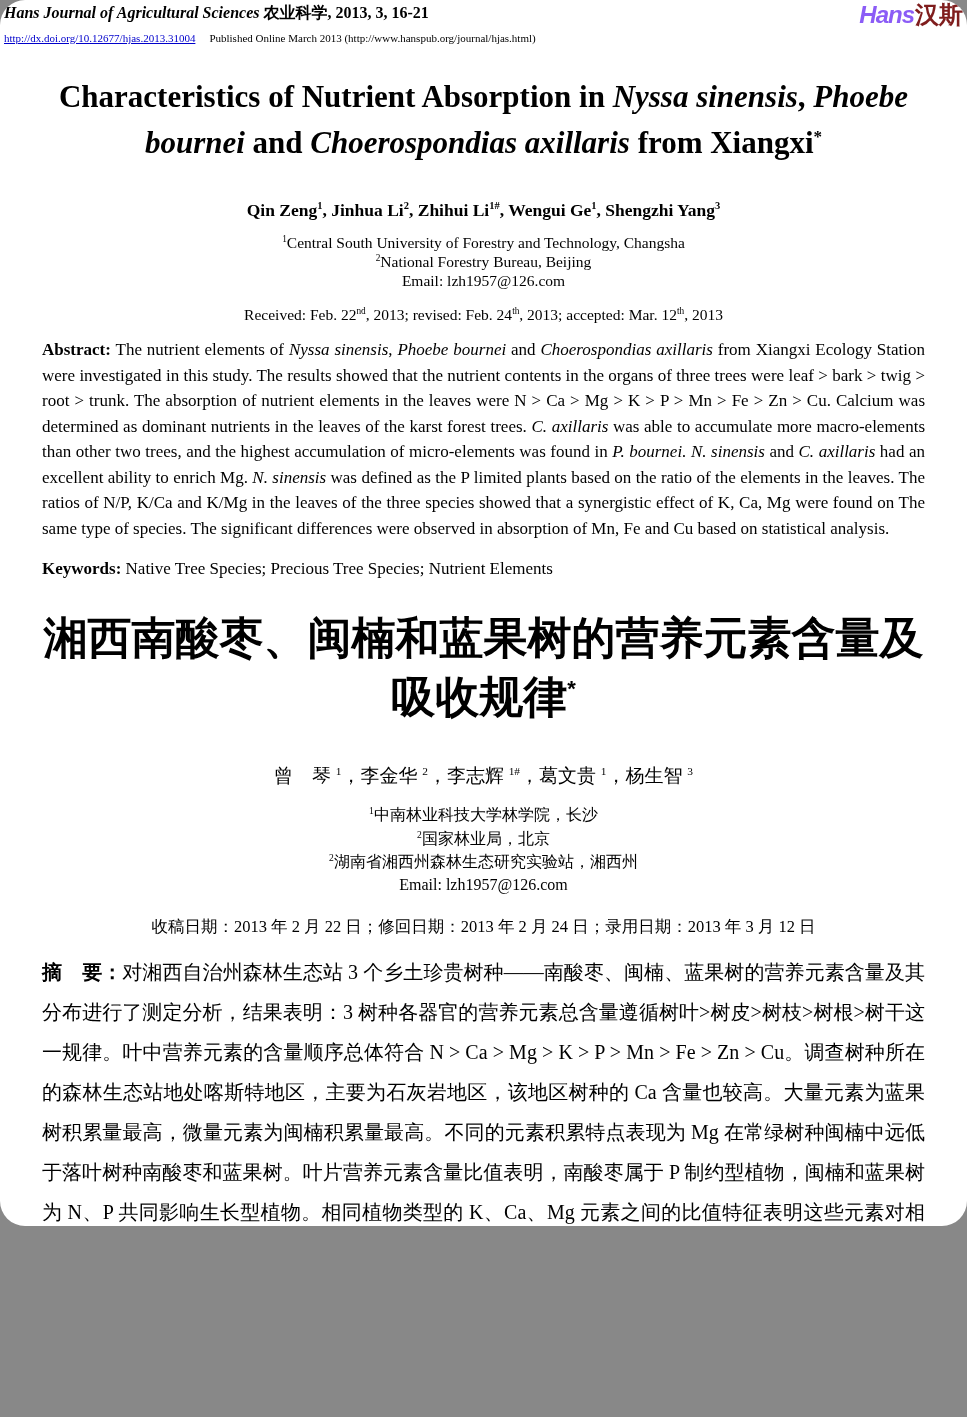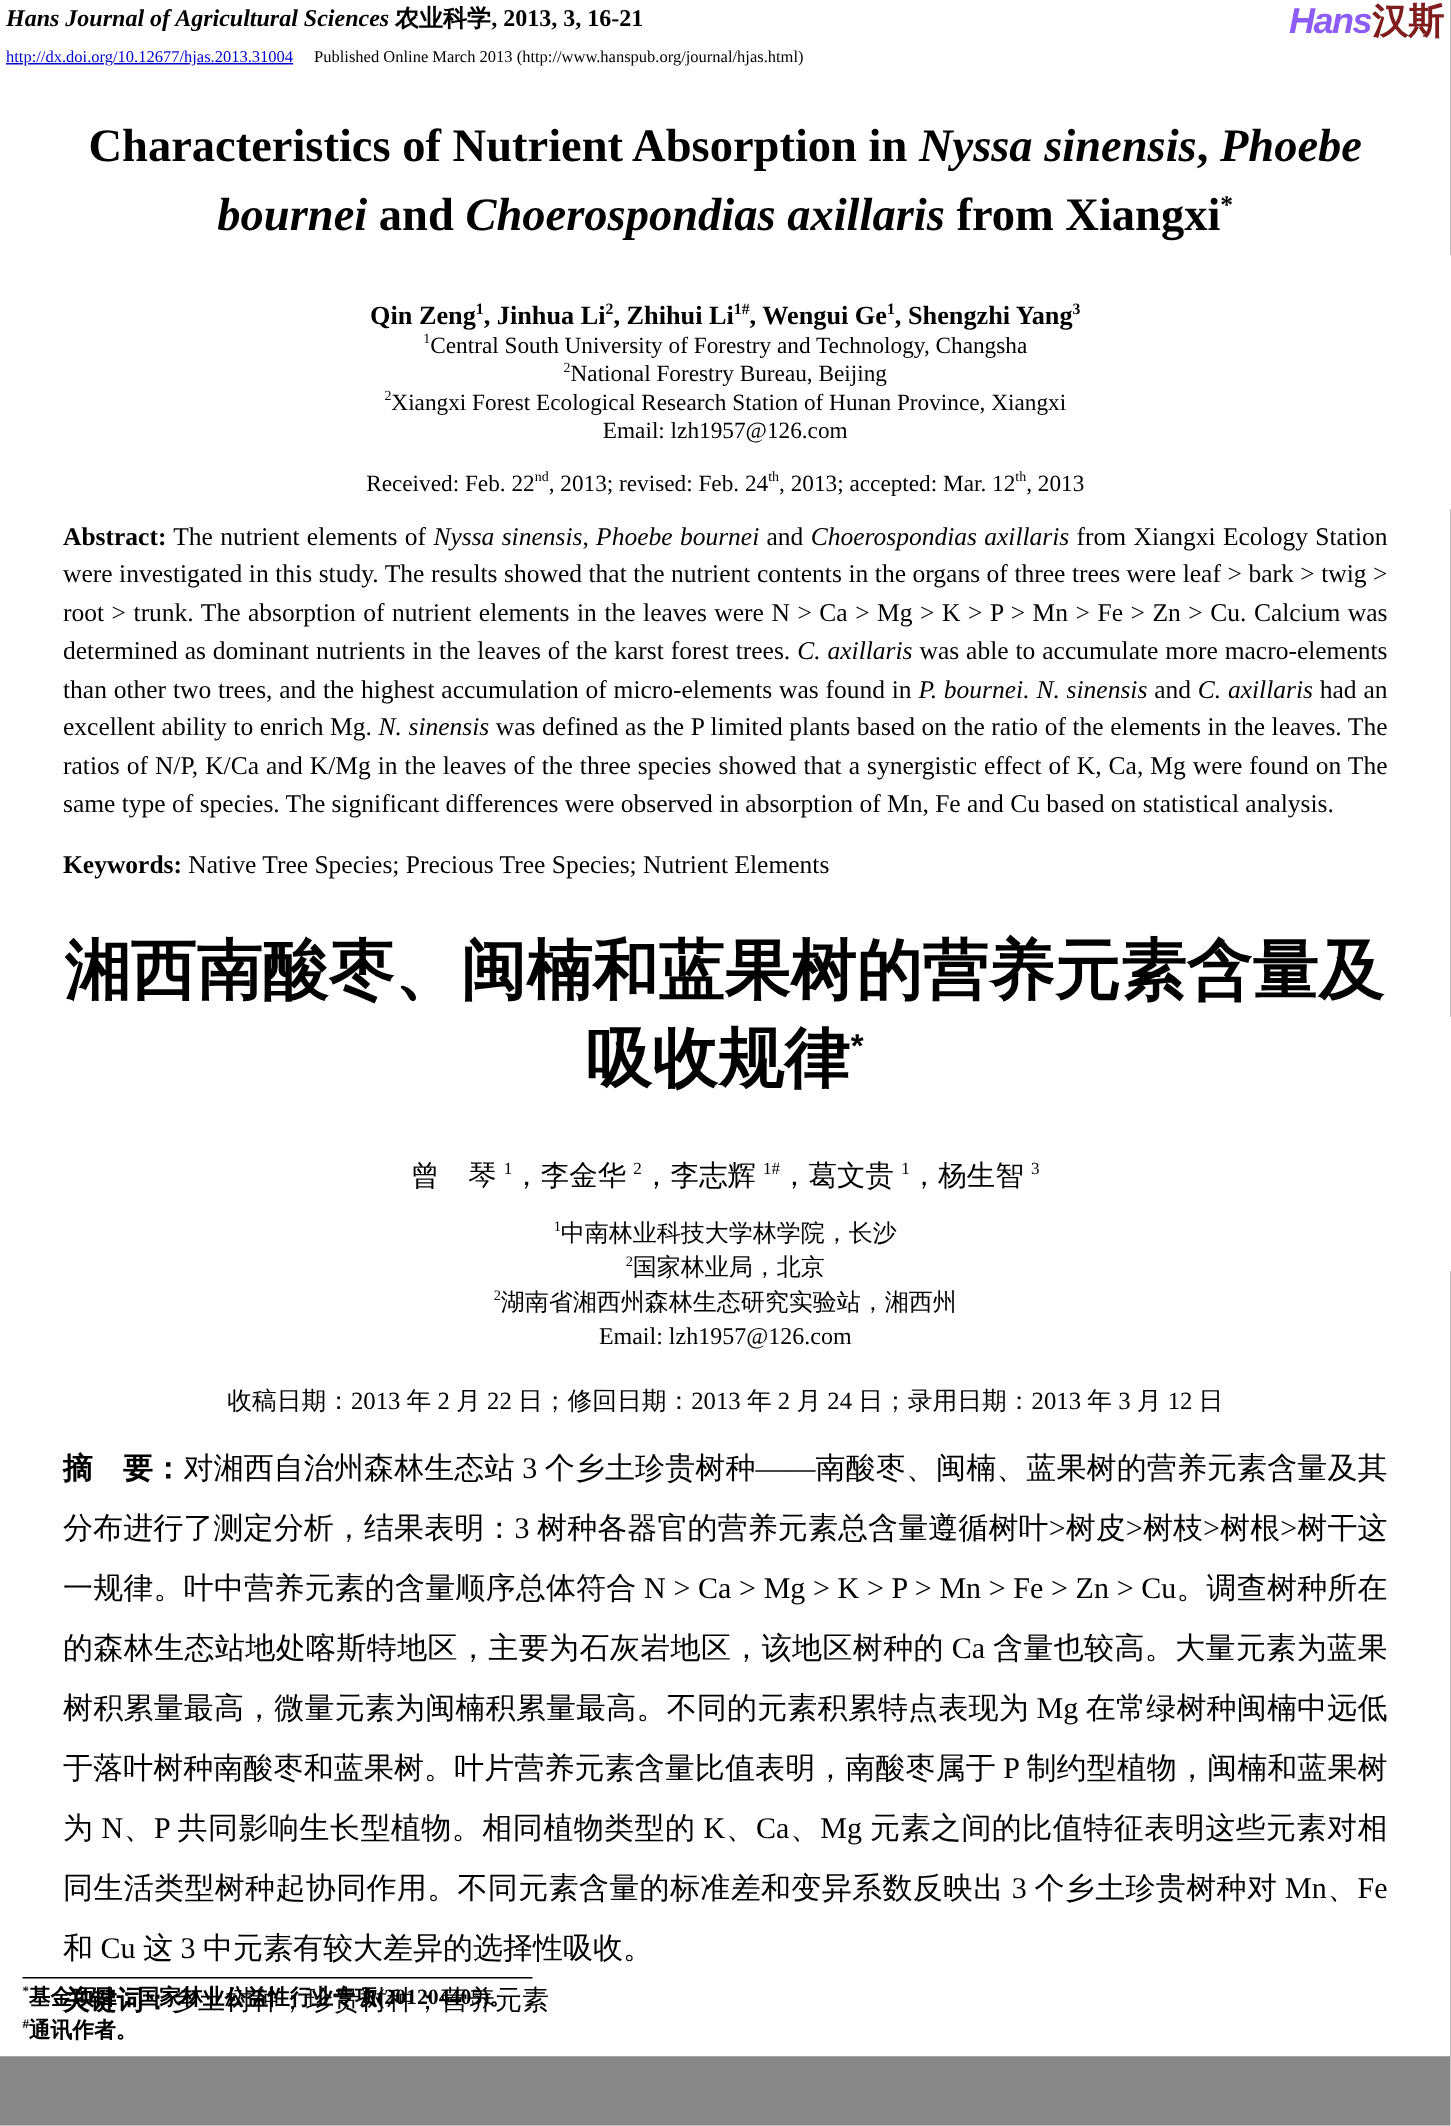--- a/index.html
+++ b/index.html
@@ -1,39 +1,40 @@
 <!DOCTYPE html>
 <html><head>
 <meta charset="utf-8">
 <style>
   html,body{margin:0;padding:0;background:#888;}
   .page{
     position:relative;
-    width:967px;height:1371px;
+    width:967px;height:1226px;
     background:#ffffff;
     color:#000;
     font-family:"Liberation Serif",serif;
     overflow:hidden;
     margin:0 auto;
+    border-radius:25px;
   }
   
   .hdr{padding:3px 4px 0 4px;}
   .hdr-line1{display:flex;justify-content:space-between;align-items:flex-start;}
   .journal-line{font-size:16px;line-height:1.3;}
   .logo{font-family:"Liberation Sans",sans-serif;font-weight:bold;font-size:24px;line-height:1;white-space:nowrap;}
   .logo-hans{color:#8b5cf6;font-style:italic;letter-spacing:-1px;}
   .logo-cn{color:#7f1d1d;margin-left:1px;}
   .hdr-line2{font-size:11px;margin-top:5px;}
   .doi{color:#0000cc;text-decoration:underline;cursor:pointer;}
   .pub{margin-left:14px;}
   
   .title{margin:30px 38px 0 38px;text-align:center;font-size:31px;font-weight:bold;line-height:1.48;}
   .title sup{font-size:55%;}
   .authors{margin-top:34px;text-align:center;font-size:17.5px;font-weight:bold;}
-  .affil{margin-top:0;text-align:center;font-size:15.5px;line-height:1.24;}
+  .affil{margin-top:12px;text-align:center;font-size:15.5px;line-height:1.24;}
   .received{margin-top:16px;text-align:center;font-size:15.5px;}
   .abstract{margin:13px 42px 0 42px;font-size:17px;line-height:1.5;text-align:justify;}
   .keywords{margin:18px 42px 0 42px;font-size:17px;}
   
   .cn-title{margin:30px 38px 0 38px;text-align:center;font-size:44px;font-weight:bold;
             font-family:"Liberation Sans",sans-serif;letter-spacing:0px;}
   .cn-title sup{font-size:50%;}
   .cn-authors{margin-top:36px;text-align:center;font-size:19px;}
   .cn-affil{margin-top:14px;text-align:center;font-size:16px;line-height:1.45;}
   .cn-dates{margin-top:20px;text-align:center;font-size:16.5px;}
@@ -66,21 +67,20 @@
     </div>
   </header>
 
   <h1 class="title"><span>Characteristics of Nutrient Absorption in </span><span style="font-style: italic;">Nyssa sinensis</span><span>, </span><span style="font-style: italic;">Phoebe bournei</span><span> and </span><span style="font-style: italic;">Choerospondias axillaris</span><span> from Xiangxi</span><sup>*</sup></h1>
 
   <div class="authors"><span>Qin Zeng</span><sup>1</sup><span>, Jinhua Li</span><sup>2</sup><span>, Zhihui Li</span><sup>1#</sup><span>, Wengui Ge</span><sup>1</sup><span>, Shengzhi Yang</span><sup>3</sup></div>
 
   <div class="affil">
     <div><sup>1</sup><span>Central South University of Forestry and Technology, Changsha</span></div>
     <div><sup>2</sup><span>National Forestry Bureau, Beijing</span></div>
-    <div><sup>2</sup><span>Xiangxi Forest Ecological Research Station of Hunan Province, Xiangxi</span></div>
     <div>Email: lzh1957@126.com</div>
   </div>
 
   <div class="received"><span>Received: Feb. 22</span><sup>nd</sup><span>, 2013; revised: Feb. 24</span><sup>th</sup><span>, 2013; accepted: Mar. 12</span><sup>th</sup><span>, 2013</span></div>
 
   <p class="abstract"><b>Abstract:</b><span><span> The nutrient elements of </span><span style="font-style: italic;">Nyssa sinensis</span><span>, </span><span style="font-style: italic;">Phoebe bournei</span><span> and </span><span style="font-style: italic;">Choerospondias axillaris</span><span> from Xiangxi Ecology Station were investigated in this study. The results showed that the nutrient contents in the organs of three trees were leaf &gt; bark &gt; twig &gt; root &gt; trunk. The absorption of nutrient elements in the leaves were N &gt; Ca &gt; Mg &gt; K &gt; P &gt; Mn &gt; Fe &gt; Zn &gt; Cu. Calcium was determined as dominant nutrients in the leaves of the karst forest trees. </span><span style="font-style: italic;">C. axillaris</span><span> was able to accumulate more macro-elements than other two trees, and the highest accumulation of micro-elements was found in </span><span style="font-style: italic;">P. bournei. N. sinensis</span><span> and </span><span style="font-style: italic;">C. axillaris</span><span> had an excellent ability to enrich Mg. </span><span style="font-style: italic;">N. sinensis</span><span> was defined as the P limited plants based on the ratio of the elements in the leaves. The ratios of N/P, K/Ca and K/Mg in the leaves of the three species showed that a synergistic effect of K, Ca, Mg were found on The same type of species. The significant differences were observed in absorption of Mn, Fe and Cu based on statistical analysis.</span></span></p>
 
   <p class="keywords"><b>Keywords:</b><span> Native Tree Species; Precious Tree Species; Nutrient Elements</span></p>
 
   <h2 class="cn-title"><span>湘西南酸枣、闽楠和蓝果树的营养元素含量及吸收规律</span><sup>*</sup></h2>

